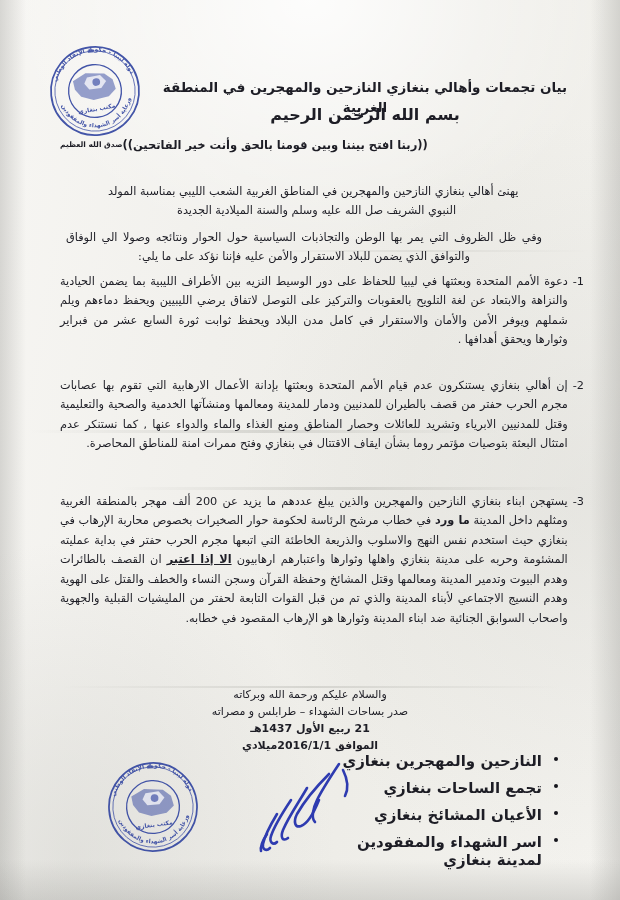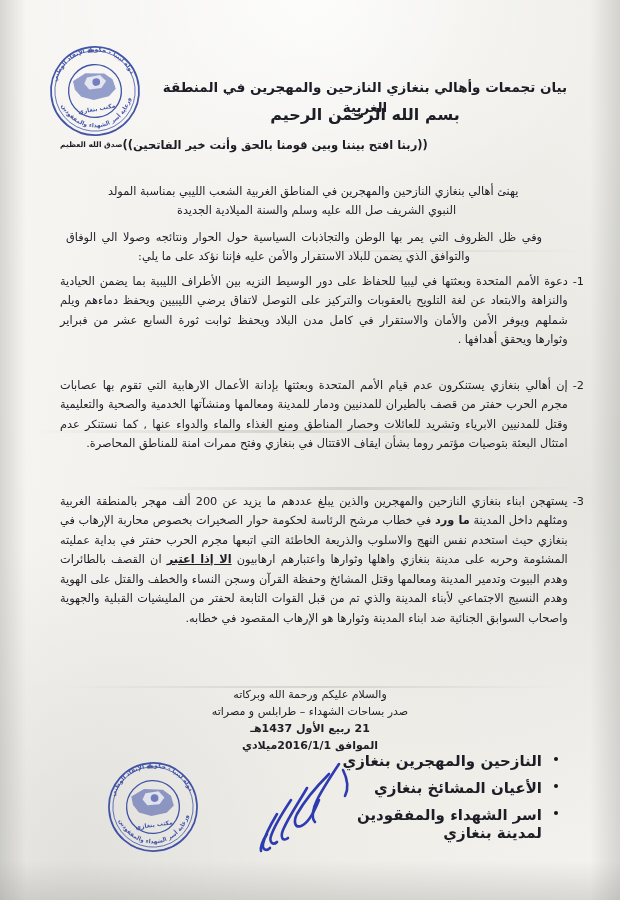--- a/index.html
+++ b/index.html
@@ -279,18 +279,19 @@
 
     <div class="closing">
       <span class="ln">والسلام عليكم ورحمة الله وبركاته</span>
       <span class="ln">صدر بساحات الشهداء – طرابلس و مصراته</span>
       <span class="ln num-lat">21 ربيع الأول 1437هـ</span>
       <span class="ln num-lat">الموافق 2016/1/1ميلادي</span>
     </div>
 
     <ul class="signatories">
       <li>النازحين والمهجرين بنغازي</li>
+      <li>تجمع الساحات بنغازي</li>
       <li>الأعيان المشائخ بنغازي</li>
       <li>اسر الشهداء والمفقودين لمدينة بنغازي</li>
     </ul>
 
   </div>
 </div>
 
 </body></html>

